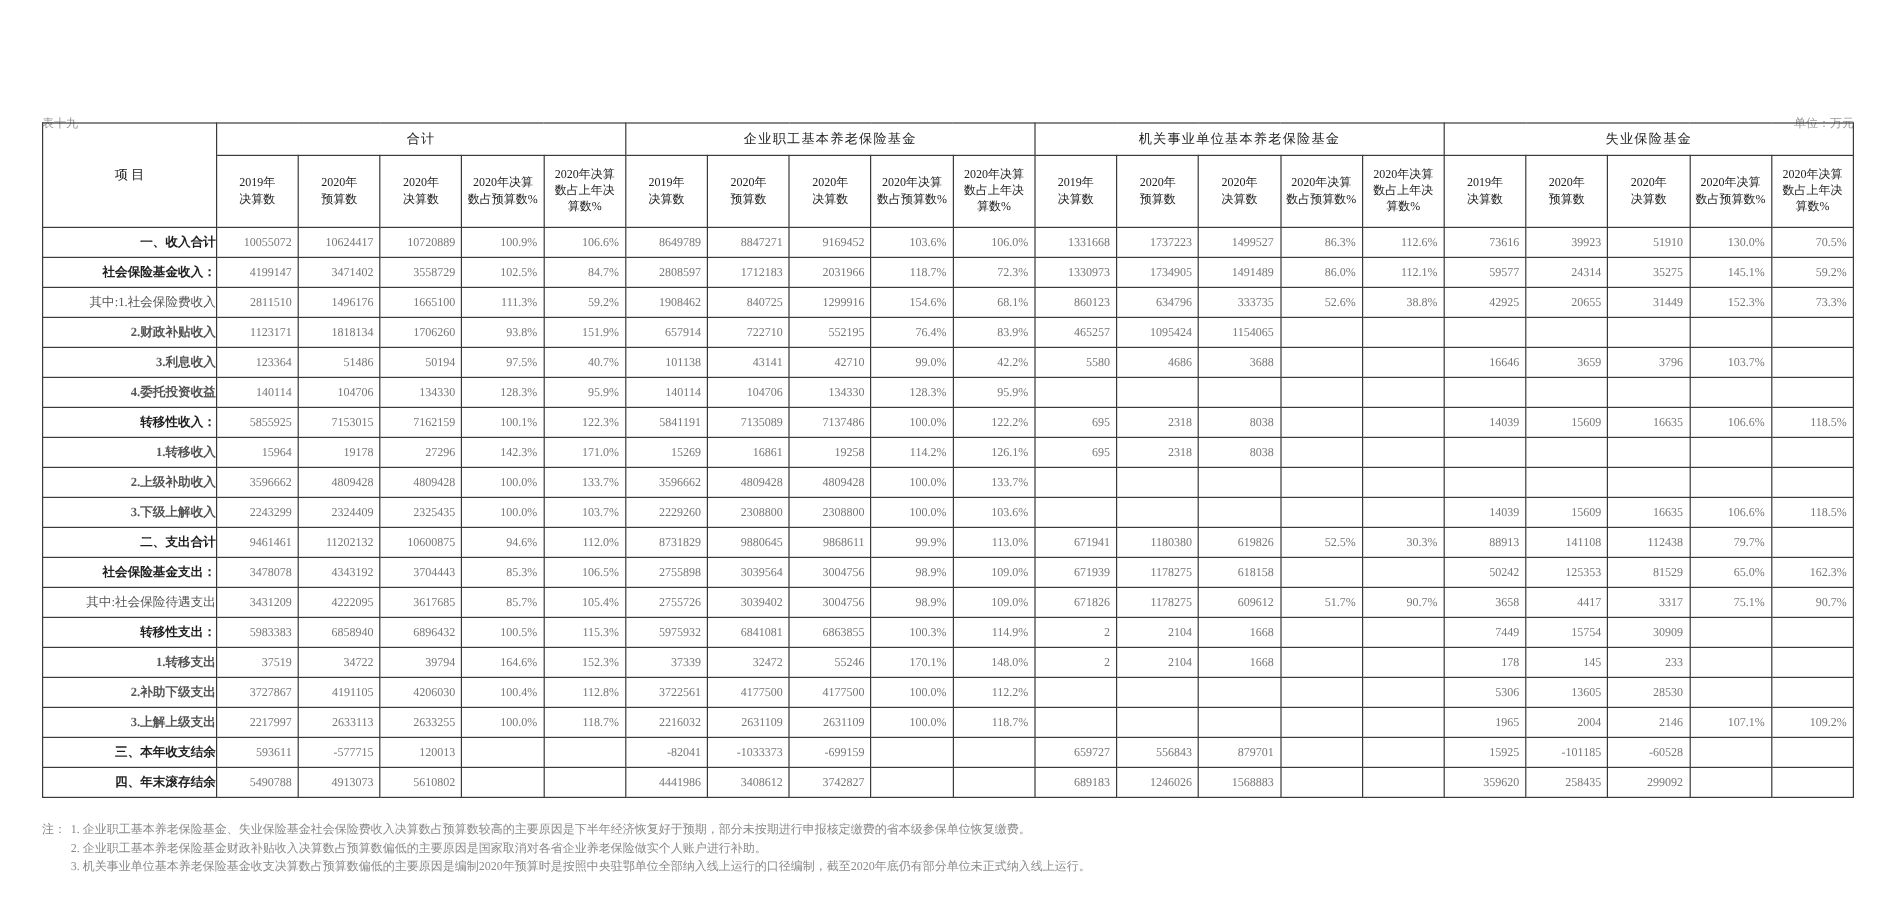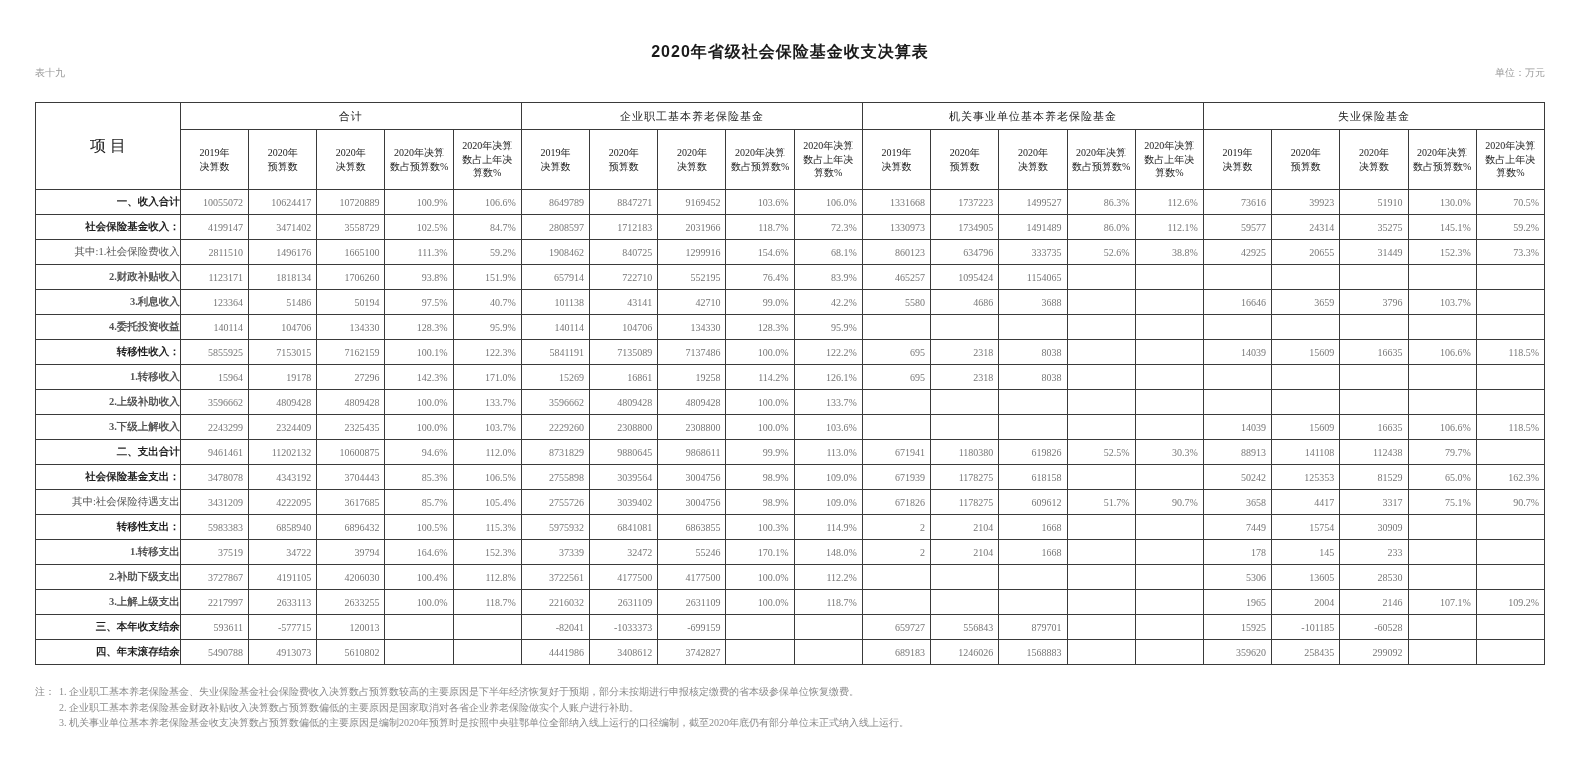--- a/index.html
+++ b/index.html
@@ -18,21 +18,21 @@
     font-size: 16px;
     font-weight: bold;
     color: #1a1a1a;
     padding-top: 42px;
     letter-spacing: 1px;
     font-family: "Liberation Sans", "DejaVu Sans", sans-serif;
   }
 
   .meta-row {
     position: absolute;
-    left: 35px; right: 35px; top: 66px;
+    left: 35px; right: 35px; top: 96px;
     display: flex; justify-content: space-between;
     font-size: 10px; color: #999;
   }
 
   table.fund-table {
     position: absolute;
     left: 35px; top: 102px;
     width: 1510px;
     border-collapse: collapse;
     table-layout: fixed;
@@ -45,21 +45,21 @@
   table.fund-table thead th {
     font-weight: normal;
     color: #222;
     text-align: center;
     vertical-align: middle;
     line-height: 1.35;
     white-space: pre-line;
     padding: 2px 1px;
   }
   th.group-hdr { height: 27px; font-size: 11px; letter-spacing: 1px; margin-top: 21px; }
-  th.item-hdr { font-size: 16px; color: #222; letter-spacing: 0; }
+  th.item-hdr { font-size: 11px; color: #222; letter-spacing: 0; }
   th.sub-hdr { height: 60px; font-size: 10px; }
 
   tbody td { height: 25px; color: #777; }
   td.lbl { color: #555; font-size: 10.5px; white-space: nowrap; text-align: right; }
   td.lbl.b { font-weight: bold; color: #1f1f1f; font-size: 10.5px; }
   td.lbl.ind0 { padding-left: 5px; }
   td.lbl.ind1 { padding-left: 24px; }
   td.lbl.ind2 { padding-left: 20px; }
   td.lbl.ind3 { padding-left: 46px; font-weight: bold; }
   td.num { text-align: right; padding-right: 5px; font-size: 10px; }
@@ -74,21 +74,20 @@
   .notes .note-prefix { flex: 0 0 auto; padding-right: 4px; }
   .notes .note-items { flex: 1; }
   .notes .note-items div { padding-left: 0; }
   .notes .note-items div + div { margin-left: 0; }
 </style>
 </head>
 <body>
 
 <div class="page">
 
-  <div class="title">2020年省级社会保险基金收支决算表</div>
 
   <div class="meta-row">
     <span>表十九</span>
     <span>单位：万元</span>
   </div>
 
   <table class="fund-table">
     <colgroup id="cols">
         <col style="width:9.6%">
         <col style="width:4.52%">

